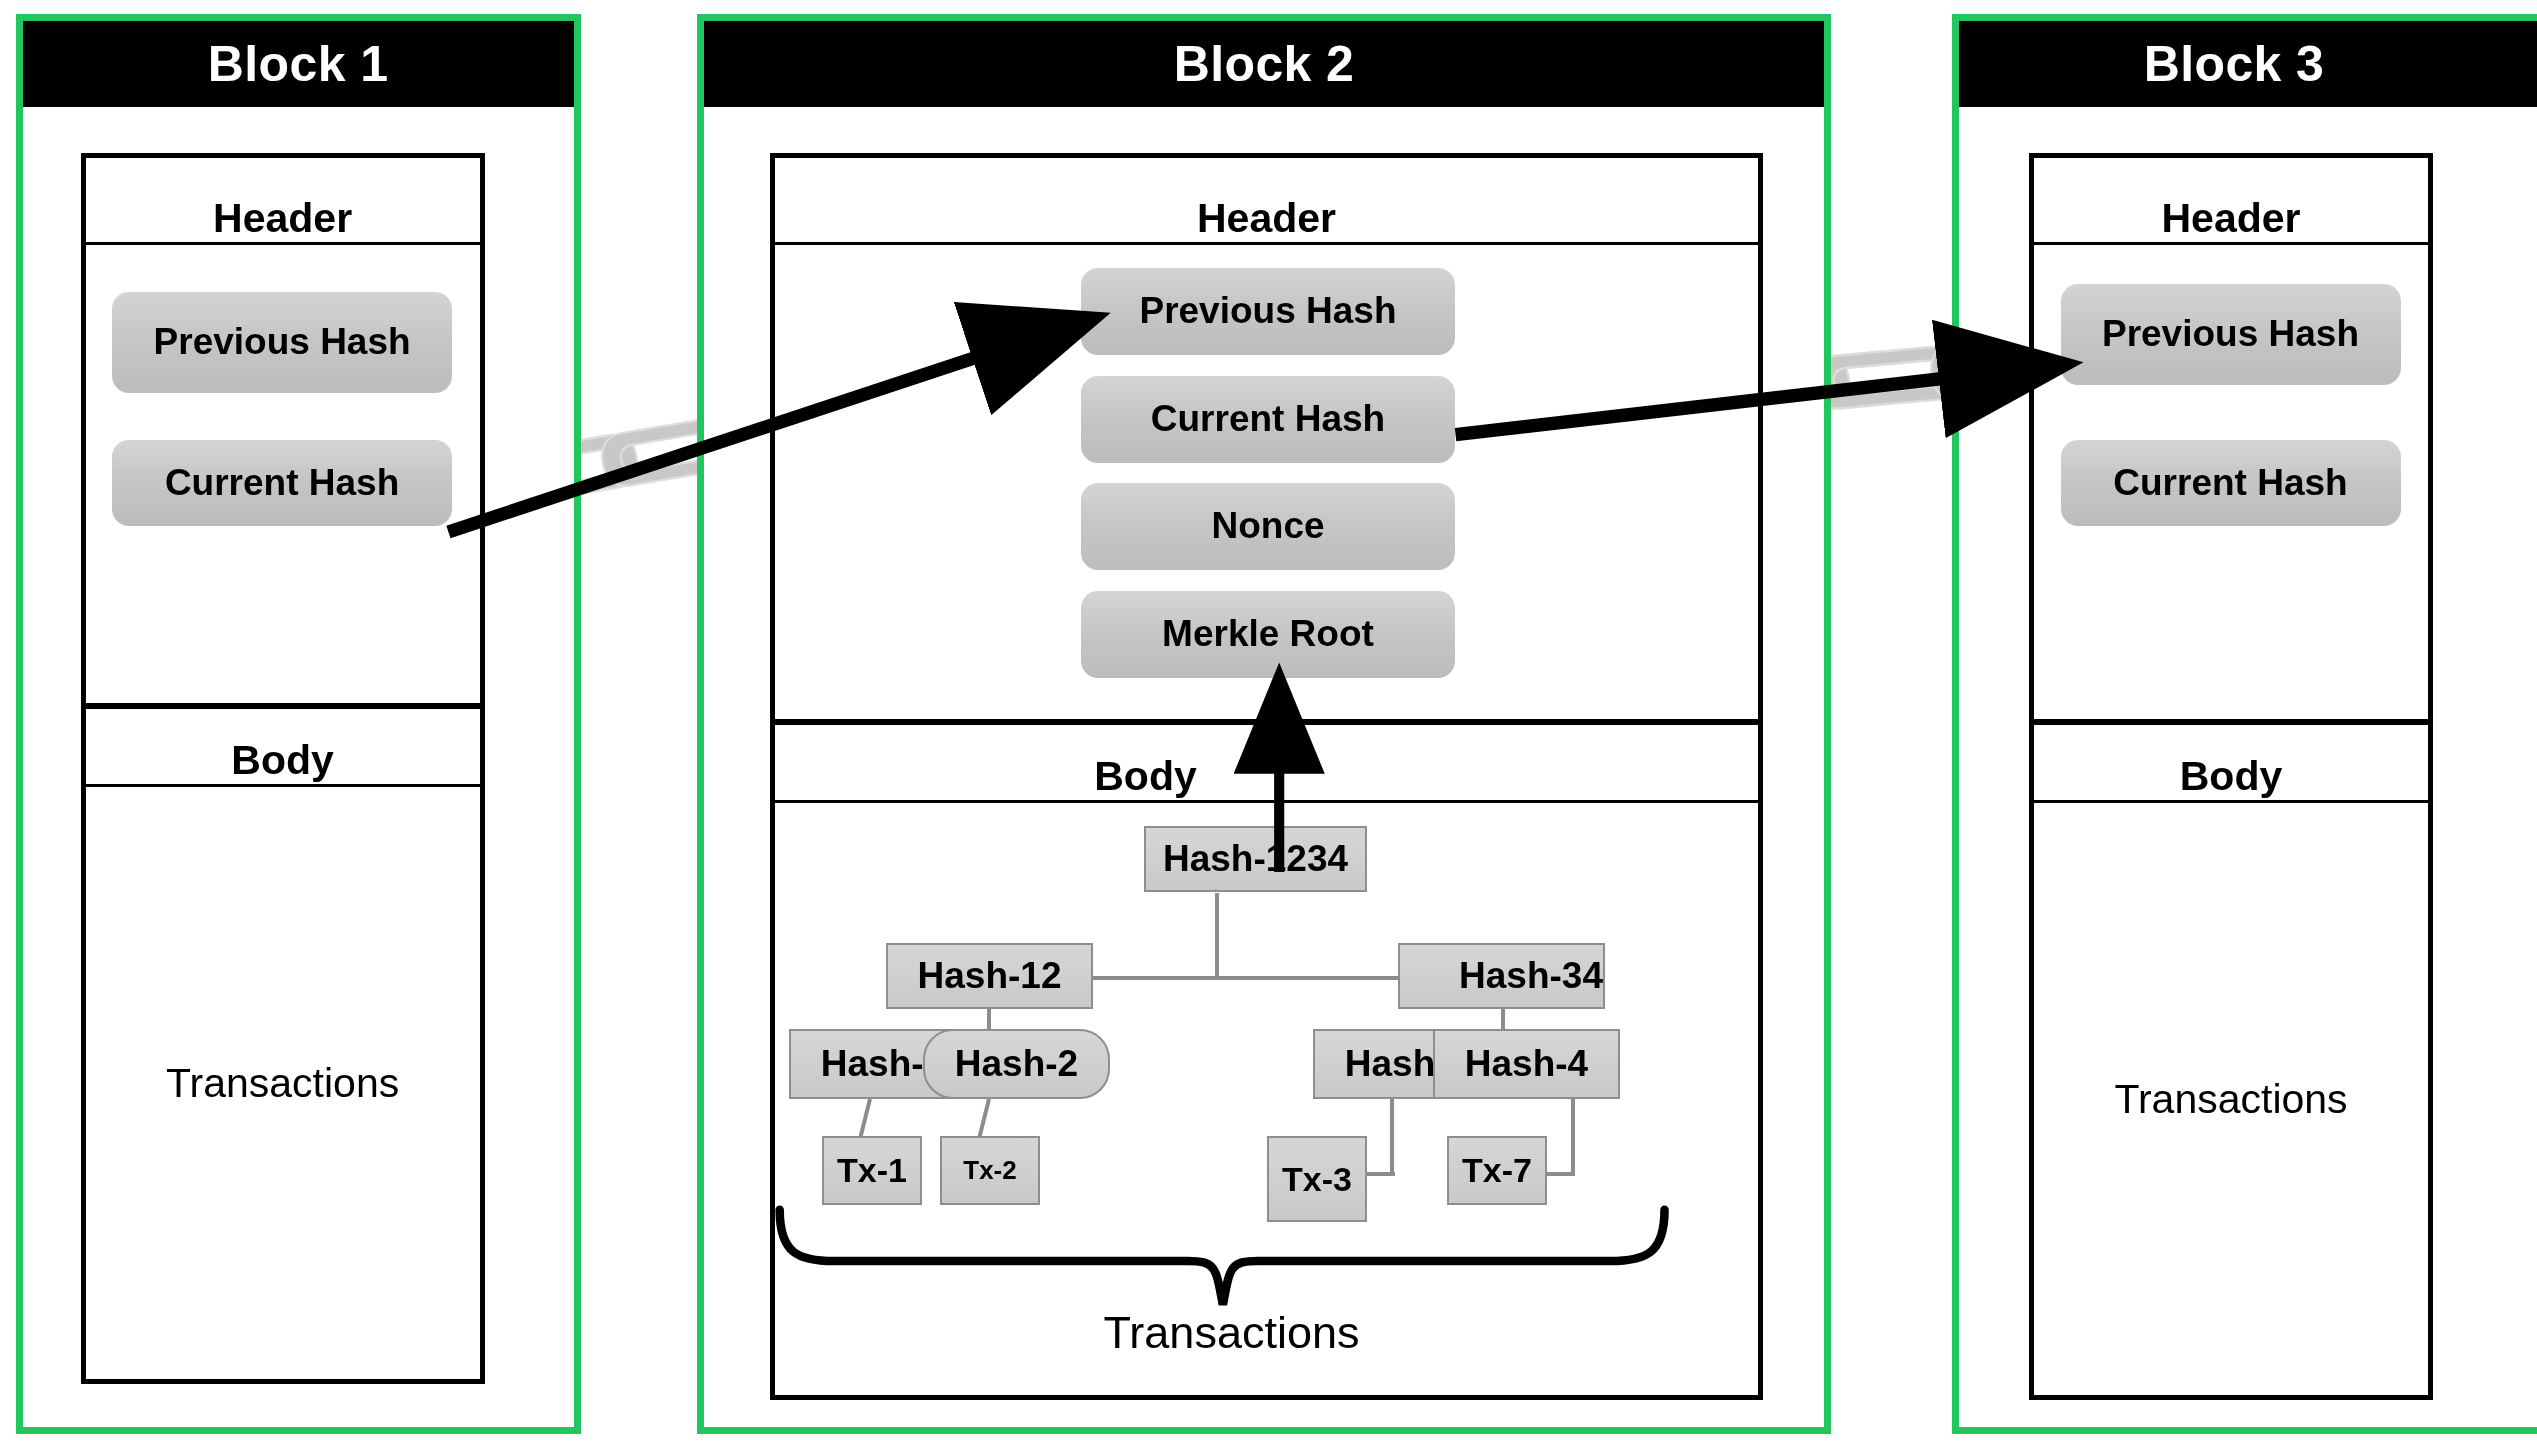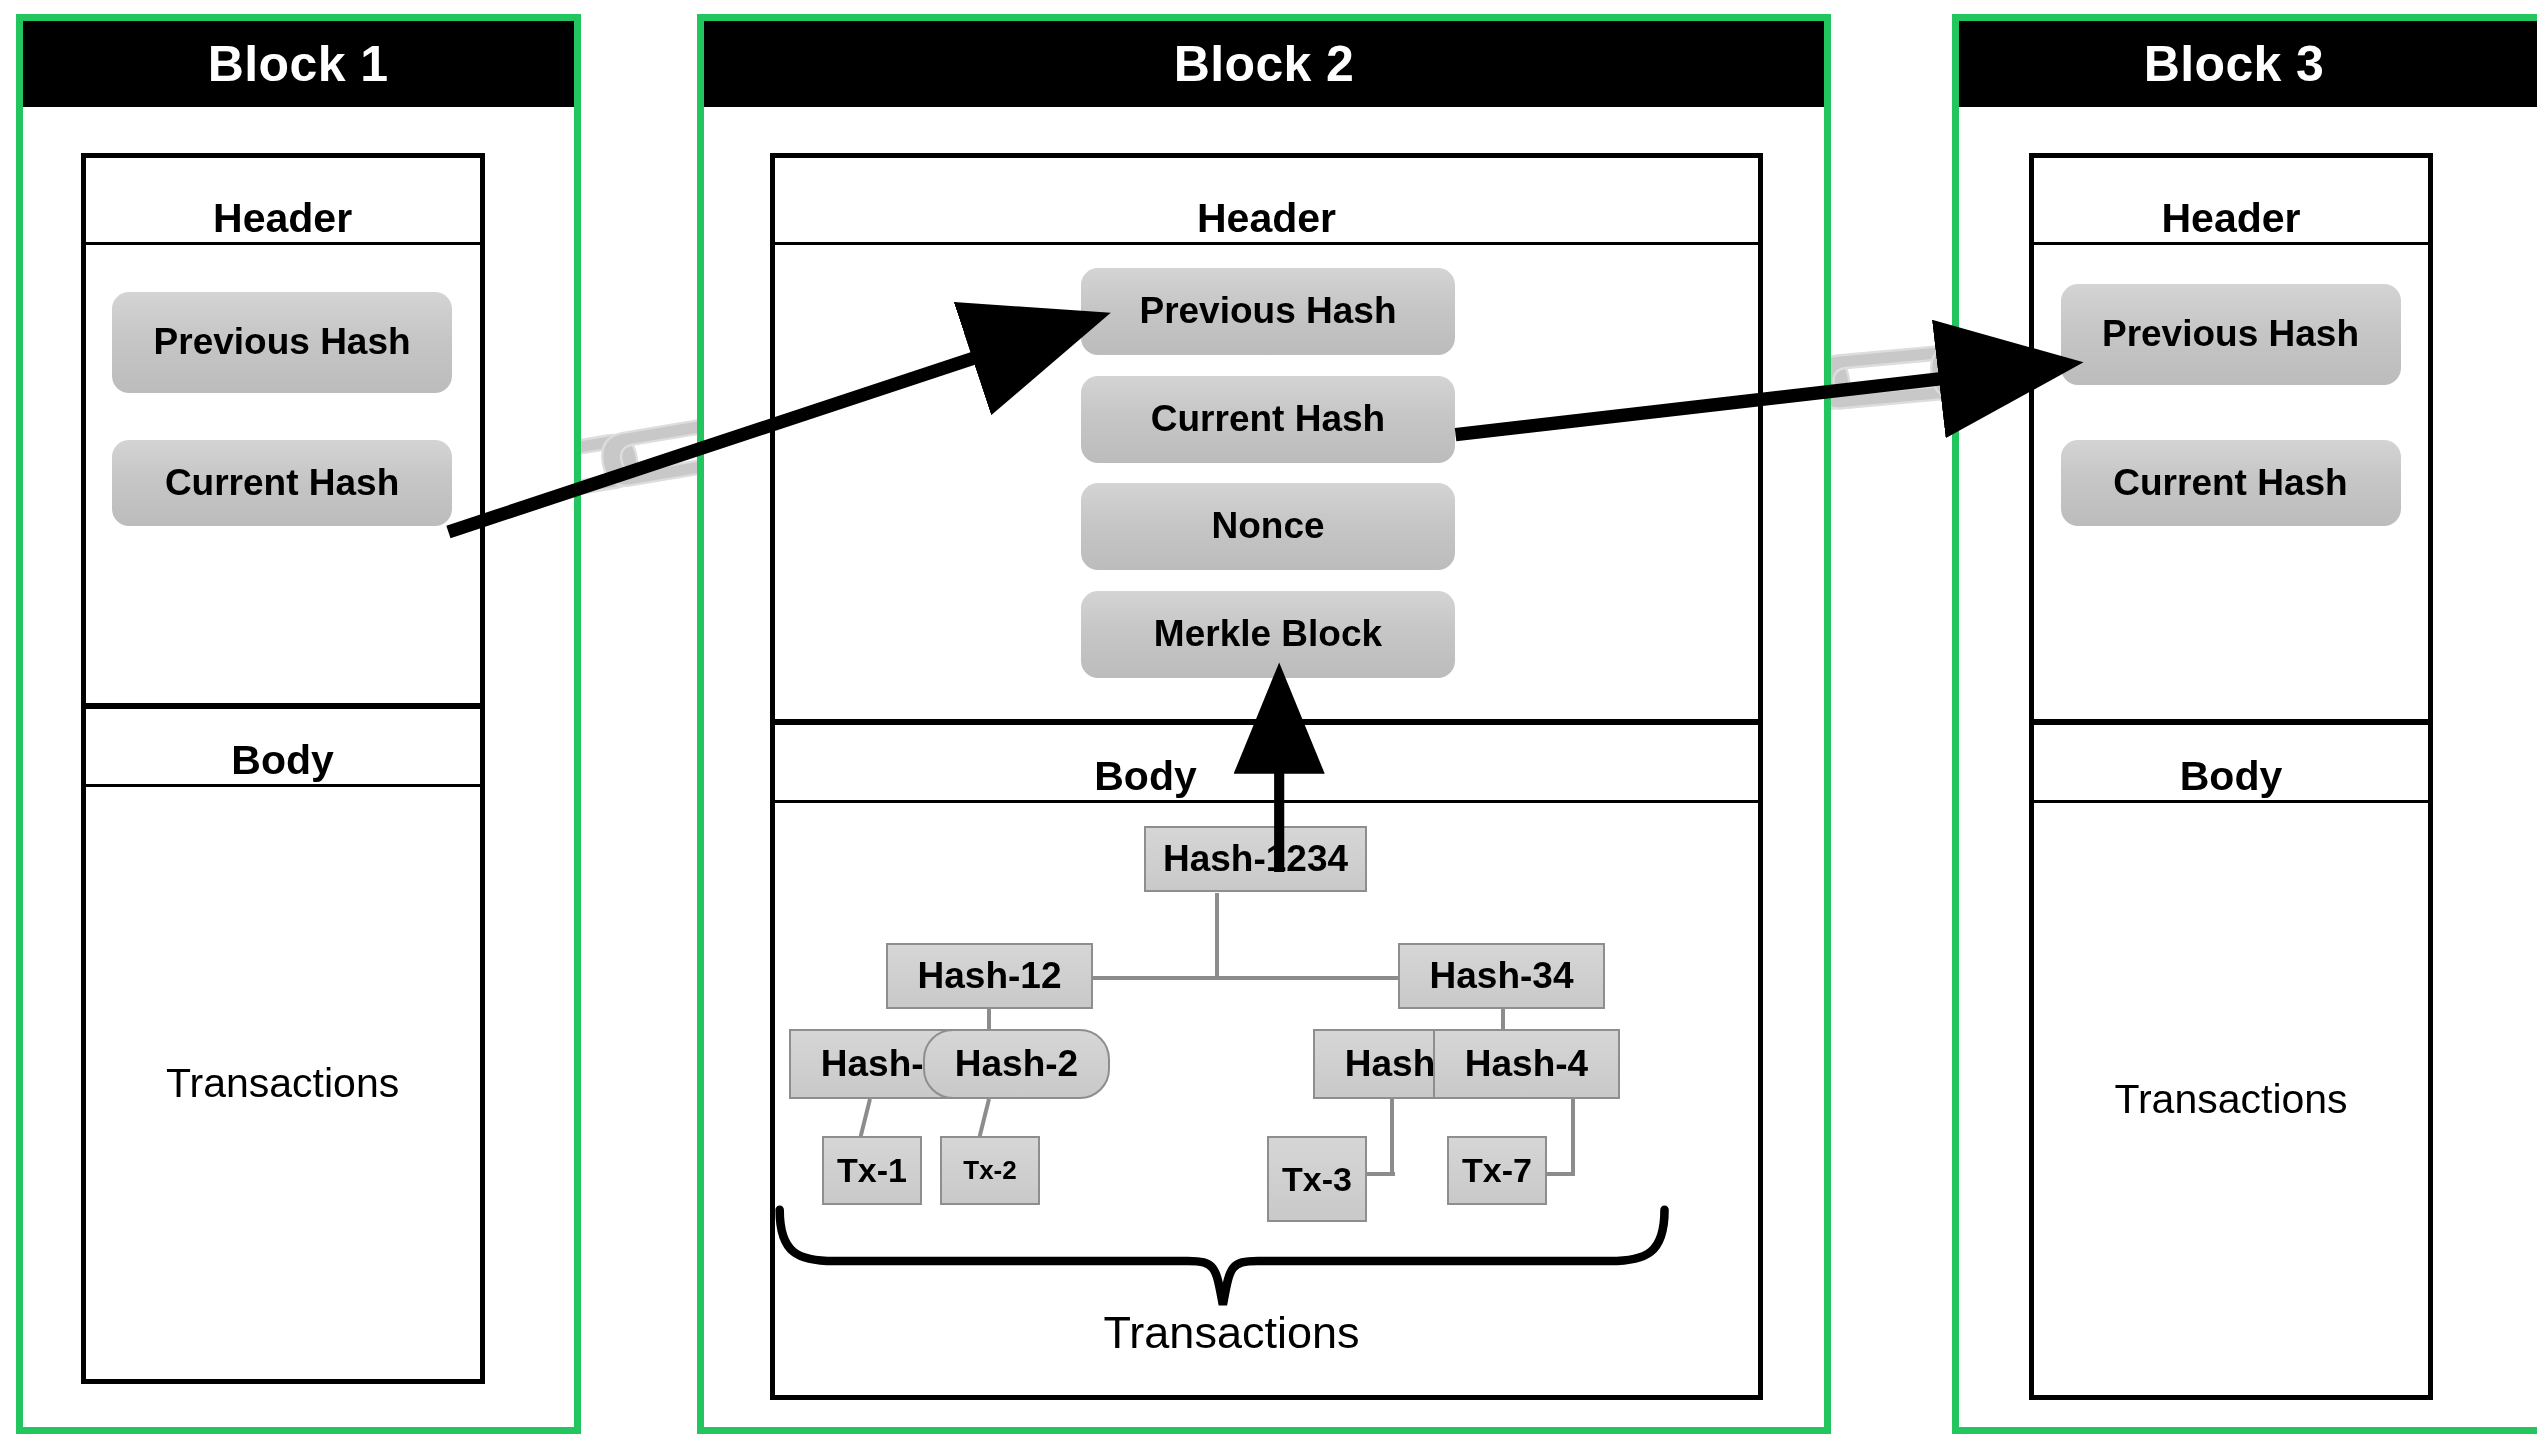--- a/index.html
+++ b/index.html
@@ -121,21 +121,21 @@
         <div class="pill" style="left:306px;top:23.4px;width:374px;height:87px;font-size:37px;">
           <span>Previous Hash</span>
         </div>
         <div class="pill" style="left:306px;top:131px;width:374px;height:87px;font-size:37px;">
           <span>Current Hash</span>
         </div>
         <div class="pill" style="left:306px;top:238px;width:374px;height:87px;font-size:37px;">
           <span>Nonce</span>
         </div>
         <div class="pill" style="left:306px;top:346px;width:374px;height:87px;font-size:37px;">
-          <span>Merkle Block</span>
+          <span>Merkle Root</span>
         </div>
       </div>
 
       <div class="sec-title" style="height:78px;font-size:41px;border-bottom:3.1px solid #000;position:relative;">
         <span style="position:absolute;left:0;right:0;text-align:center;transform:translateX(-121px);">Body</span>
       </div>
 
       <div class="sec-body">
 
         <div class="connector" style="left:440px;top:90px;width:3.9px;height:86px;"></div>
@@ -155,21 +155,21 @@
         <div class="connector" style="left:796px;top:296px;width:3.9px;height:76px;"></div>
         <div class="connector" style="left:770px;top:369px;width:30px;height:3.9px;"></div>
 
         <div class="mbox" style="left:369px;top:23.4px;width:223px;height:66px;font-size:37px;">
           <span>Hash-1234</span>
         </div>
 
         <div class="mbox" style="left:111px;top:140px;width:207px;height:66px;font-size:37px;">
           <span>Hash-12</span>
         </div>
-        <div class="mbox" style="left:623px;top:140px;width:207px;height:66px;font-size:37px;">
+        <div class="mbox" style="left:623px;top:140px;width:207px;height:66px;font-size:37px;justify-content:flex-end;">
           <span>Hash-34</span>
         </div>
 
         <div class="mbox" style="left:14px;top:226px;width:187px;height:70px;font-size:37px;">
           <span>Hash-1</span>
         </div>
         <div class="mbox" style="left:146px;top:226px;width:187px;height:70px;font-size:37px;left:148px;border-radius:30px;">
           <span>Hash-2</span>
         </div>
         <div class="mbox" style="left:538px;top:226px;width:187px;height:70px;font-size:37px;">

